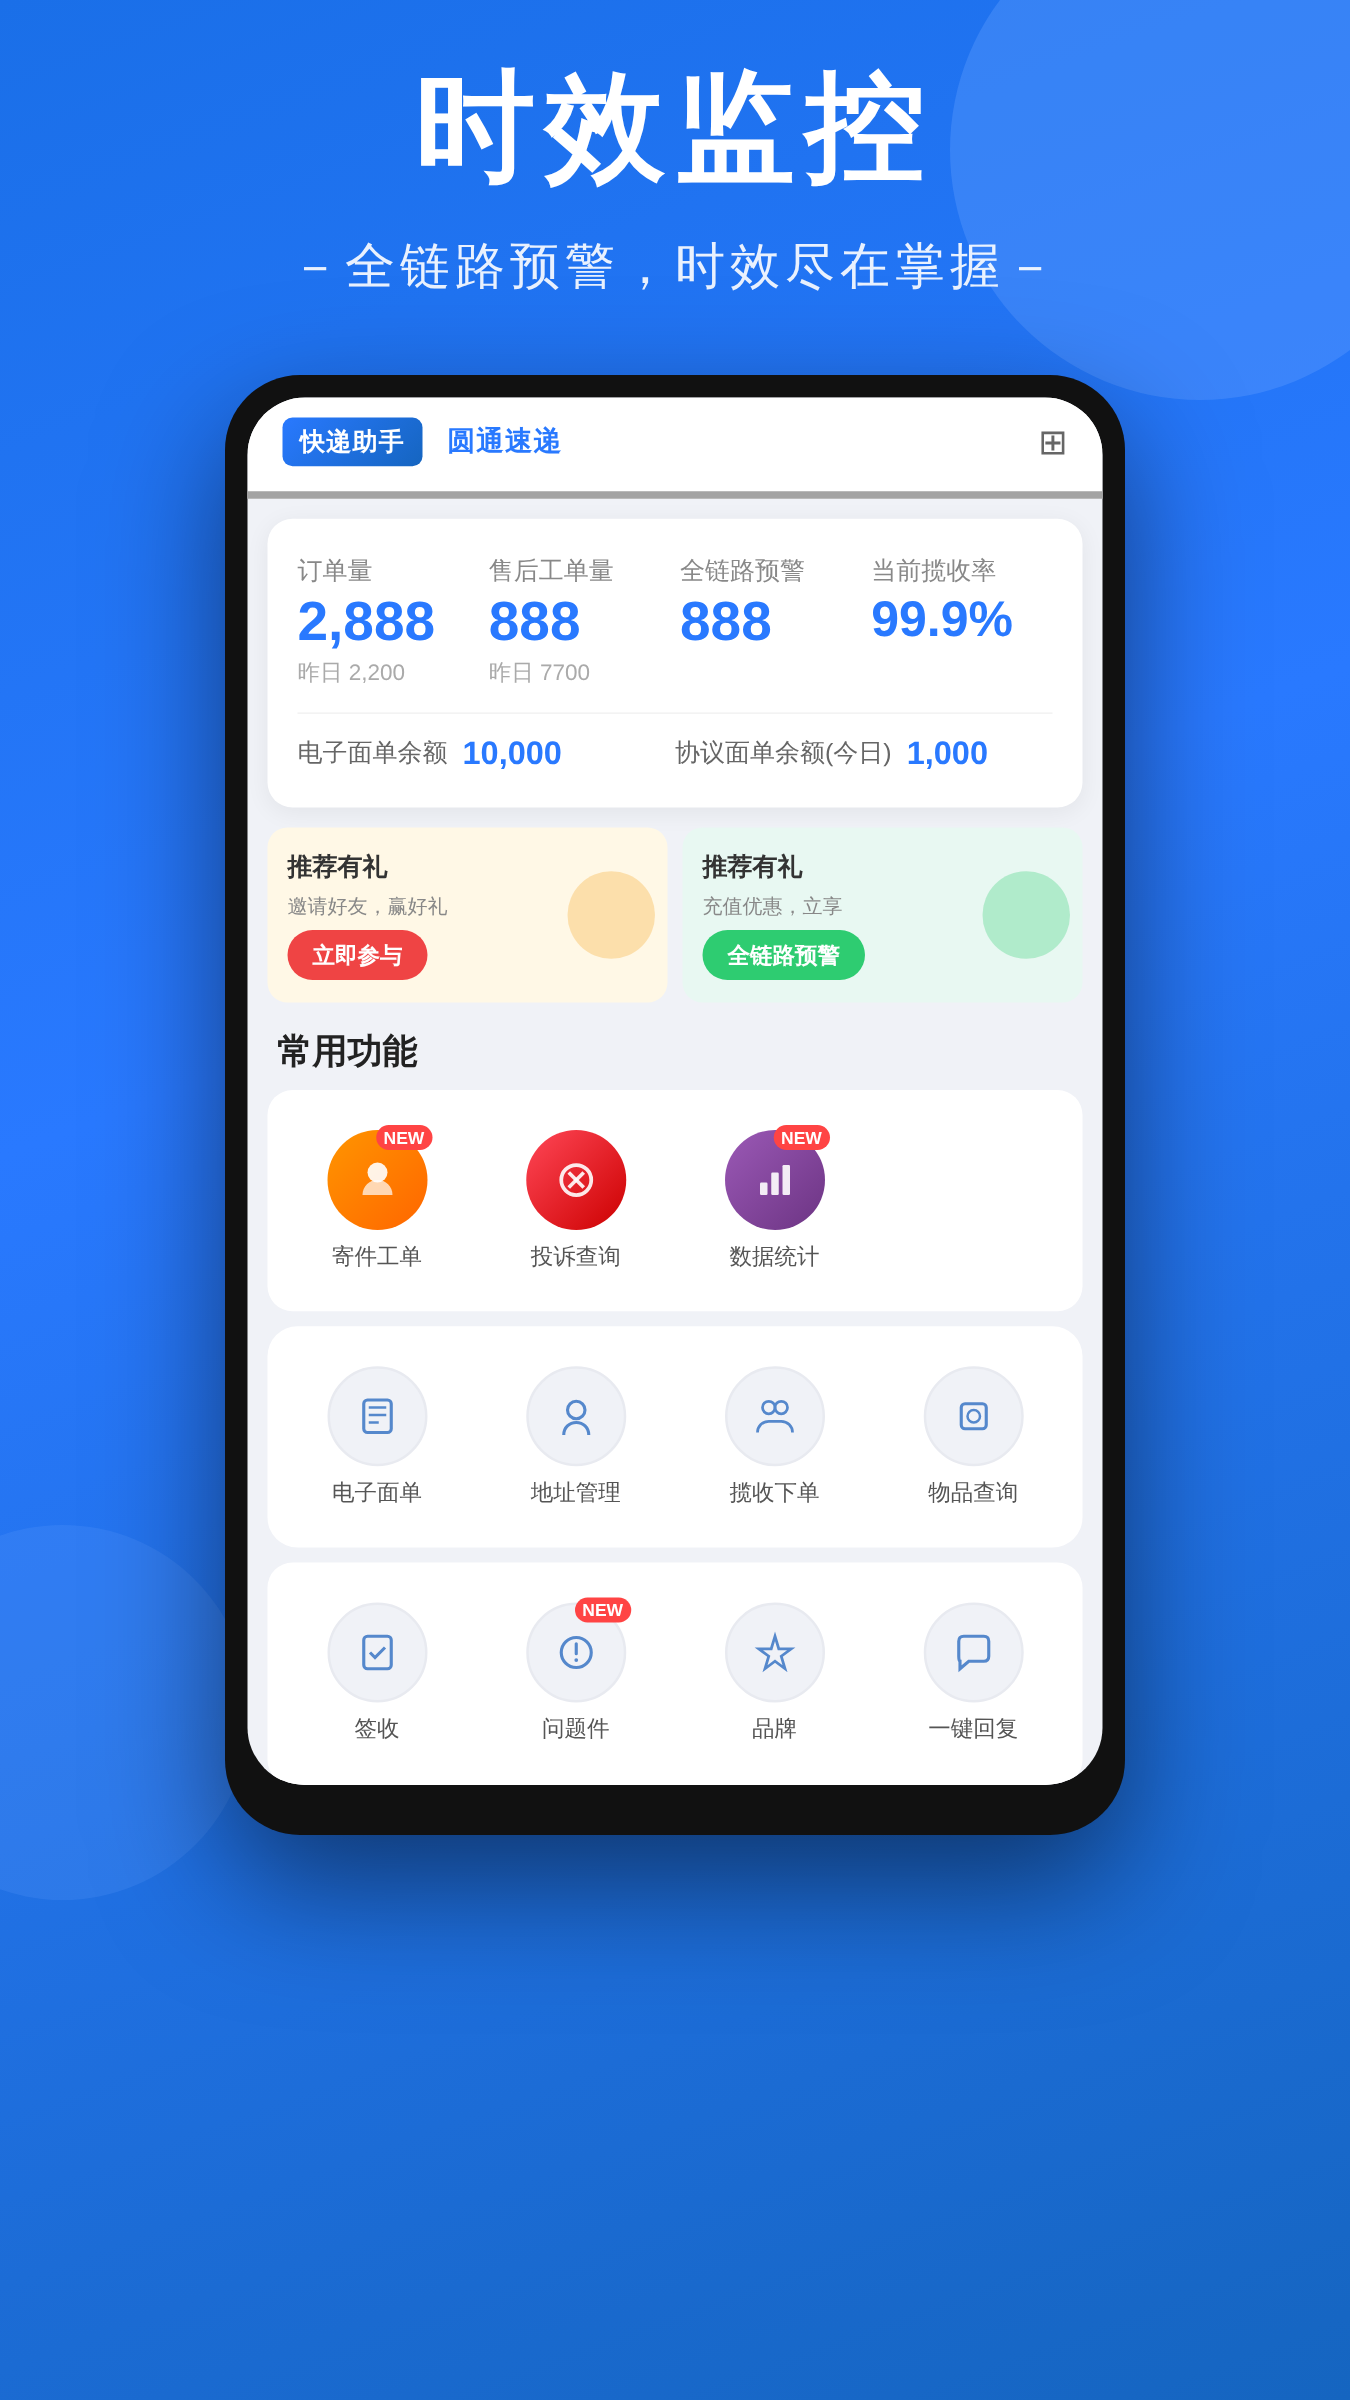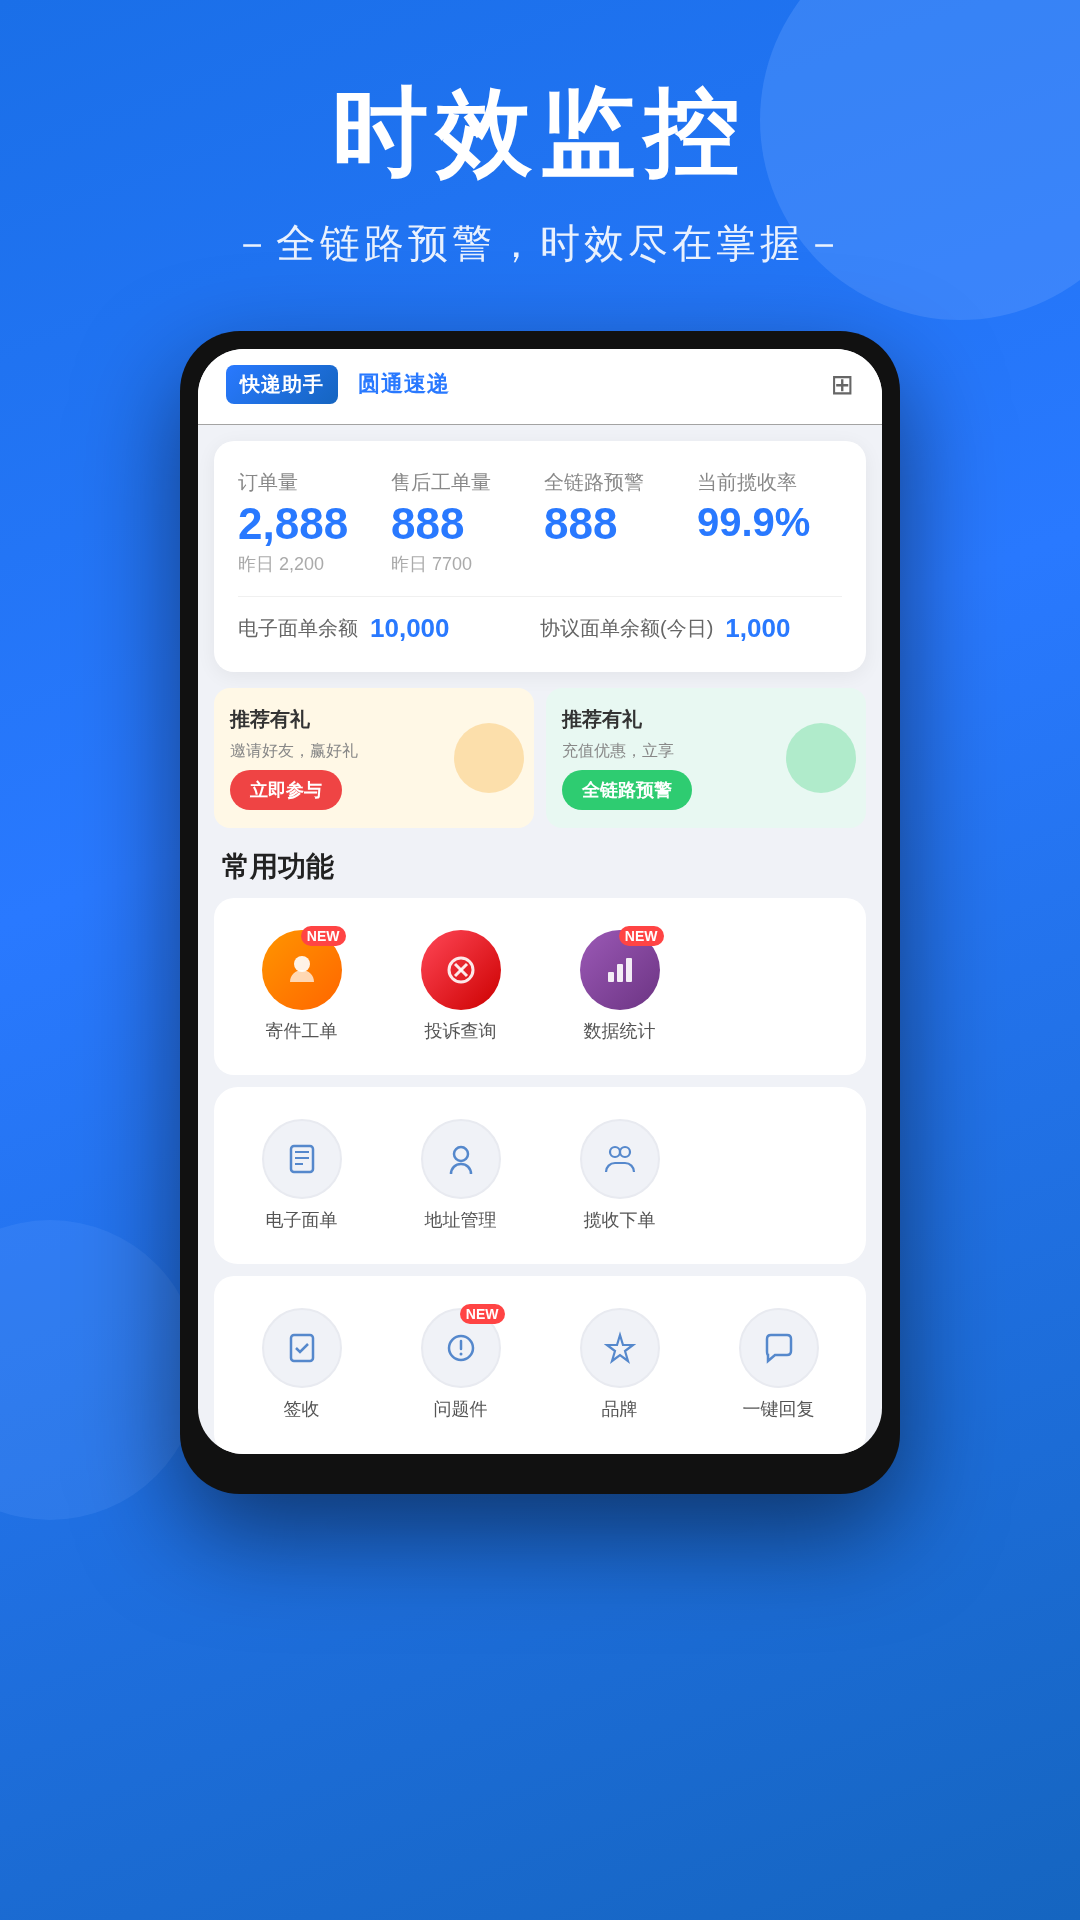--- a/index.html
+++ b/index.html
@@ -32,23 +32,22 @@
       border-radius: 50%;
       background: rgba(100, 160, 255, 0.2);
       z-index: 0;
     }
 
     
     .hero-section {
       position: relative;
       z-index: 1;
       text-align: center;
-      padding-top: 80px;
+      padding-top: 49px;
       padding-bottom: 60px;
-      font-family: Liberation Serif, serif;
     }
     .hero-title {
       font-size: 96px;
       font-weight: 800;
       color: #ffffff;
       letter-spacing: 8px;
       line-height: 1.1;
       margin-bottom: 30px;
     }
     .hero-subtitle {
@@ -94,21 +93,21 @@
     .status-bar-left { font-weight: 600; color: #444; font-size: 20px; }
     .status-bar-right { font-size: 18px; color: #666; }
 
     
     .app-header {
       background: #fff;
       padding: 16px 28px 20px 28px;
       display: flex;
       align-items: center;
       gap: 20px;
-      border-bottom: 1px solid #a3a3a3;
+      border-bottom: 6px solid #a3a3a3;
     }
     .header-logo-1 {
       background: linear-gradient(135deg, #2979ff, #1565c0);
       border-radius: 8px;
       padding: 6px 14px;
       color: #fff;
       font-size: 20px;
       font-weight: 700;
       letter-spacing: 1px;
     }
@@ -476,20 +475,31 @@
             <div class="app-icon icon-gray">
               <svg width="38" height="38" viewBox="0 0 38 38">
                   <circle cx="14" cy="12" r="5" fill="none" stroke="#5588cc" stroke-width="2.2"></circle>
                   <circle cx="24" cy="12" r="5" fill="none" stroke="#5588cc" stroke-width="2.2"></circle>
                   <path d="M5 32c0-5 4-9 9-9h10c5 0 9 4 9 9" fill="none" stroke="#5588cc" stroke-width="2.2"></path>
                 </svg>
             </div>
           </div>
           <span class="app-label">揽收下单</span>
         </div>
+        <div class="app-item">
+          <div class="app-icon-wrapper">
+            <div class="app-icon icon-gray">
+              <svg width="38" height="38" viewBox="0 0 38 38">
+                  <rect x="9" y="9" width="20" height="20" rx="3" fill="none" stroke="#5588cc" stroke-width="2.5"></rect>
+                  <circle cx="19" cy="19" r="5" fill="none" stroke="#5588cc" stroke-width="2"></circle>
+                </svg>
+            </div>
+          </div>
+          <span class="app-label">物品查询</span>
+        </div>
       </div>
 
       <div class="app-grid-row3">
         <div class="app-item">
           <div class="app-icon-wrapper">
             <div class="app-icon icon-gray">
               <svg width="38" height="38" viewBox="0 0 38 38">
                   <rect x="8" y="6" width="22" height="26" rx="3" fill="none" stroke="#5588cc" stroke-width="2.5"></rect>
                   <polyline points="13,19 17,23 25,15" fill="none" stroke="#5588cc" stroke-width="2.5"></polyline>
                 </svg>

